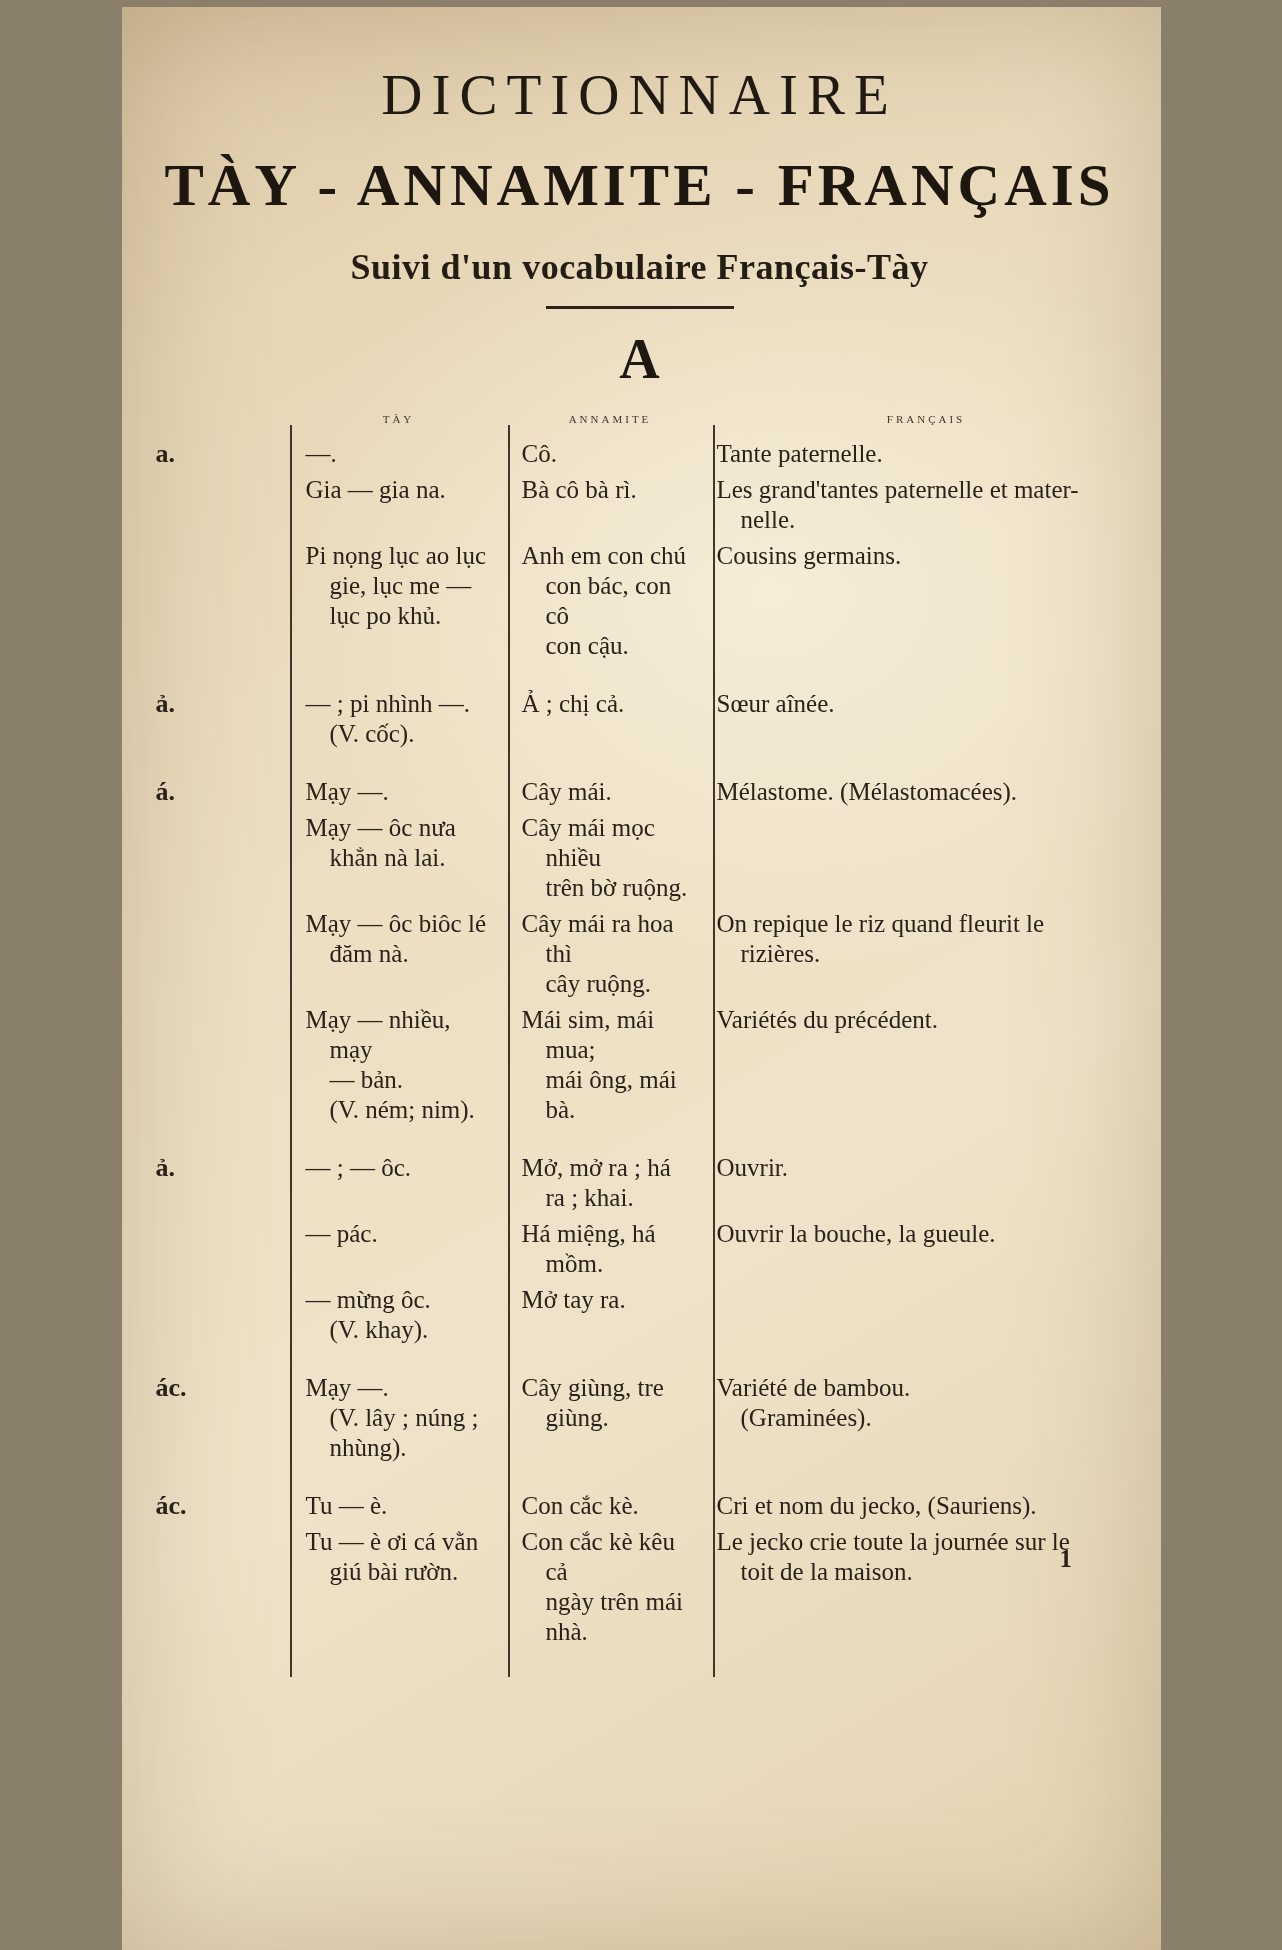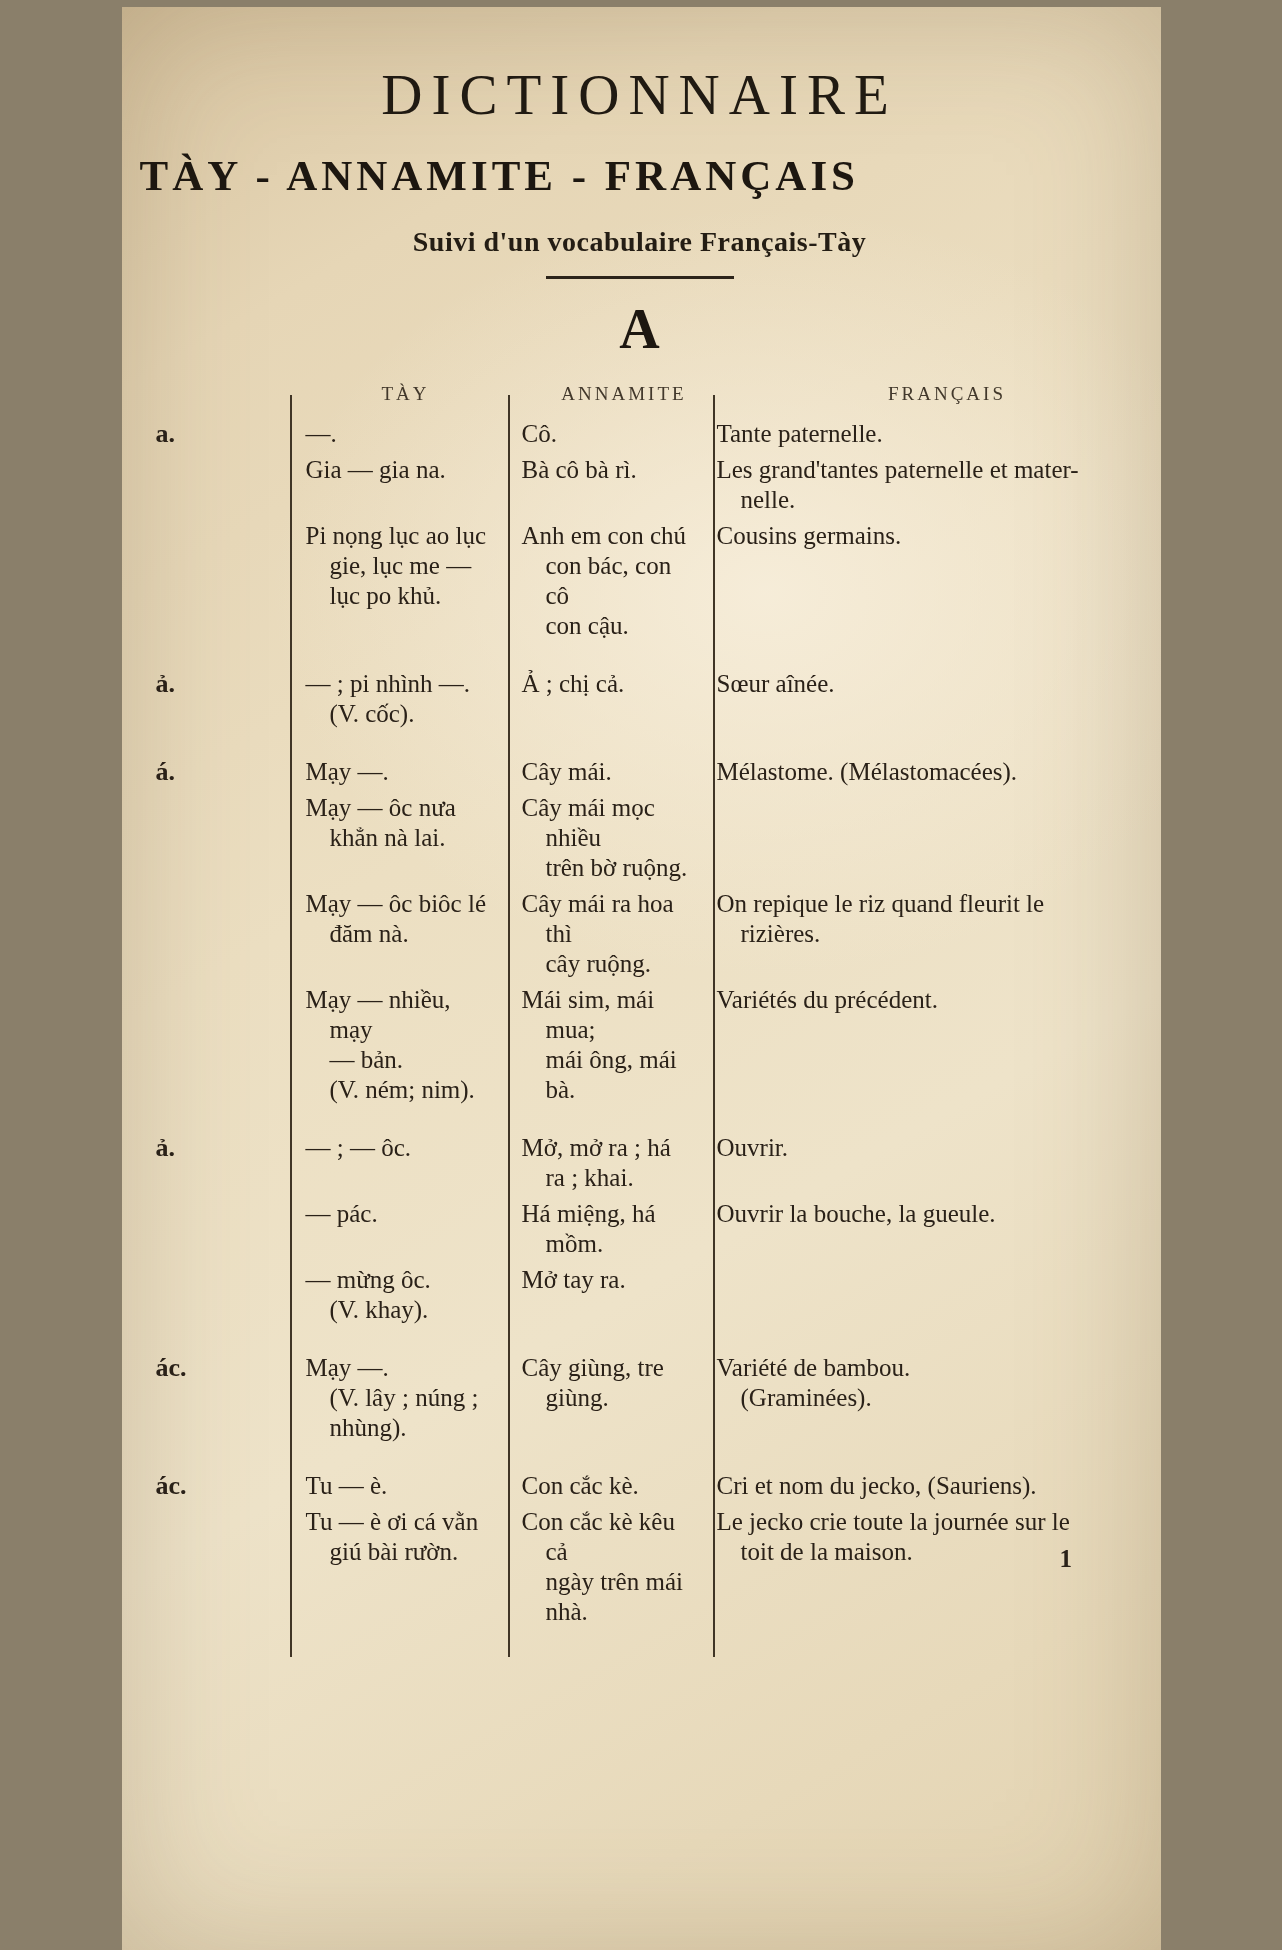--- a/index.html
+++ b/index.html
@@ -23,29 +23,30 @@
   .title {
     padding-top: 55px;
     text-align: center;
     font-size: 57px;
     letter-spacing: 9px;
     font-weight: 400;
     color: #201a12;
   }
   .subtitle {
     margin-top: 24px;
-    font-size: 43px;
+    text-align: center;
+    font-size: 59px;
     font-weight: 700;
     letter-spacing: 4px;
     color: #1d1710;
   }
   .tagline {
     margin-top: 26px;
     text-align: center;
-    font-size: 28px;
+    font-size: 36px;
     font-weight: 700;
     letter-spacing: 0.5px;
     color: #241d14;
   }
   .divider { width: 188px; height: 3px; background: #2c241a; margin: 18px auto 0; }
   .section-letter {
     margin-top: 18px;
     text-align: center;
     font-size: 56px;
     font-weight: 700;
@@ -54,25 +55,24 @@
 
   .table-area { position: relative; margin-top: 20px; padding-bottom: 2px; }
   .vrule { position: absolute; top: 14px; bottom: 0; width: 2px; background: #403526; }
   .vrule.v1 { left: 150px; }
   .vrule.v2 { left: 368px; }
   .vrule.v3 { left: 573px; }
 
   .col-headers {
     display: grid;
     grid-template-columns: 150px 218px 205px 427px;
-    font-size: 19px;
+    font-size: 11px;
     letter-spacing: 3px;
     color: #42382b;
     margin-bottom: 14px;
-    gap: 7px;
   }
   .col-headers .h { text-align: center; padding-top: 2px; }
 
   .entry {
     display: grid;
     grid-template-columns: 150px 218px 205px 427px;
     row-gap: 6px;
     margin-bottom: 28px;
   }
   .gap-lg { margin-top: 14px; }

